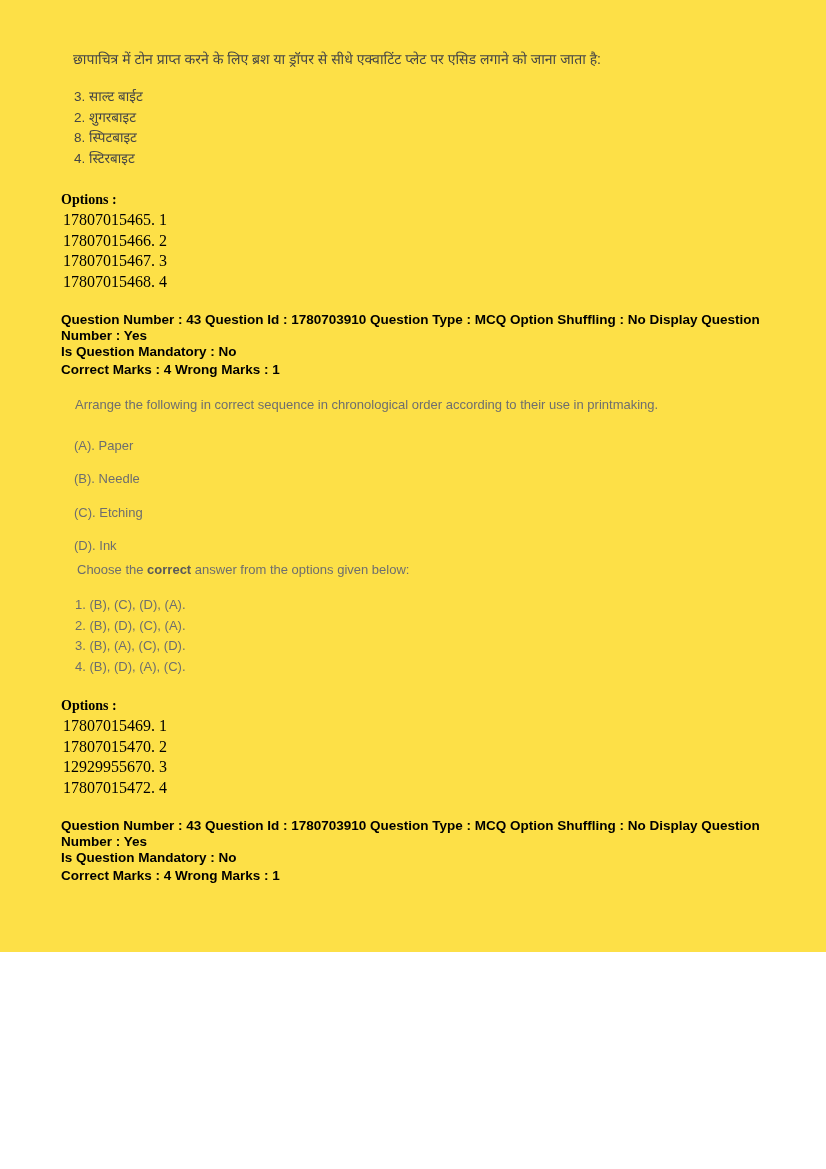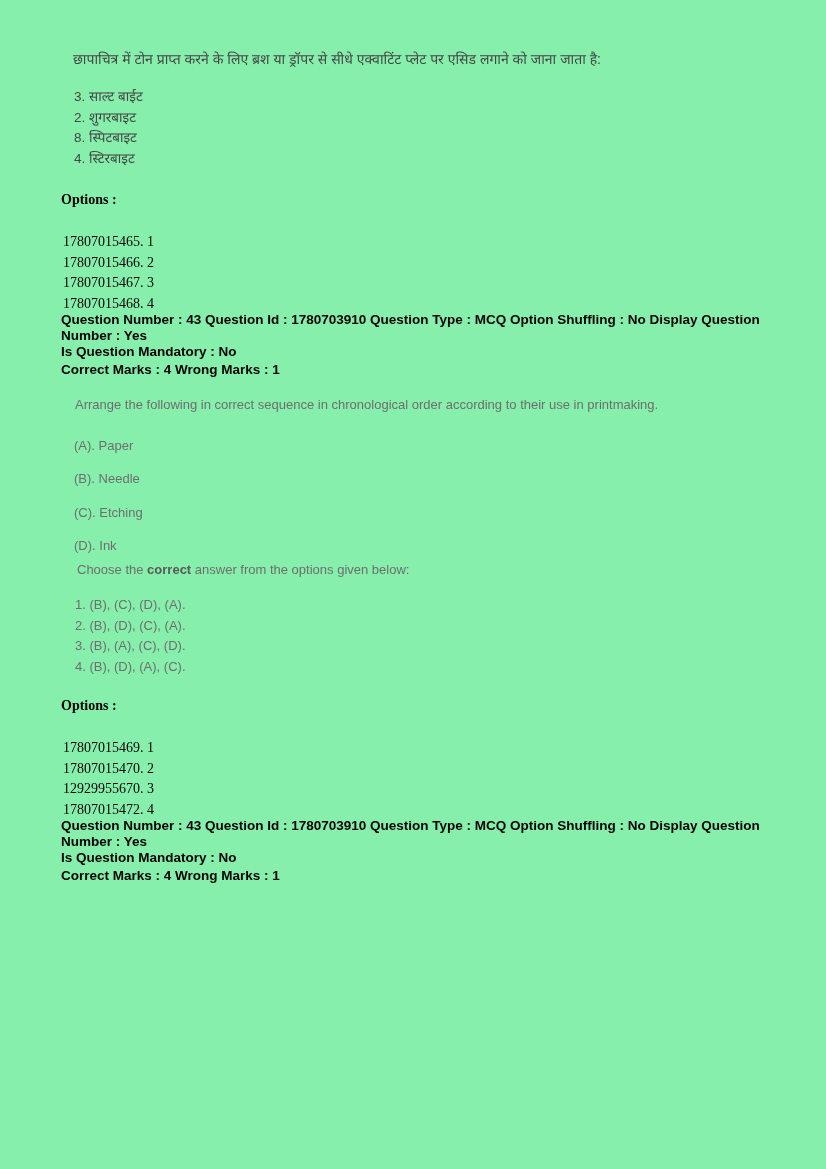--- a/index.html
+++ b/index.html
@@ -1,21 +1,21 @@
 <!DOCTYPE html>
 <html><head>
 <meta charset="utf-8">
 <style>
   * { margin: 0; padding: 0; box-sizing: border-box; }
   html, body { background: #ffffff; }
   .page {
     position: relative;
     width: 826px;
-    height: 1169px;
-    background: #86efac;
+    height: 952px;
+    background: #fde047;
     overflow: hidden;
     font-family: "Liberation Serif", serif;
   }
   
   .q-hi {
     position: absolute; left: 73px; top: 50px;
     font-family: "Liberation Sans", sans-serif;
     font-size: 14px; line-height: 19px; color: #454545;
     width: 720px;
   }
@@ -25,21 +25,21 @@
     font-size: 13.5px; line-height: 20.6px; color: #454545;
   }
   
   .opts-block { position: absolute; left: 61px; color: #000000; }
   .opts-block .opts-head {
     font-family: "Liberation Serif", serif;
     font-weight: bold; font-size: 14px; line-height: 20px;
   }
   .opts-block .opts-items {
     font-family: "Liberation Serif", serif;
-    font-size: 14px; line-height: 20.5px; margin-left: 2px; margin-top: 22px;
+    font-size: 16px; line-height: 20.5px; margin-left: 2px;
   }
   .opts1 { top: 190px; }
   .opts2 { top: 696px; }
   
   .meta {
     position: absolute; left: 61px; width: 724px;
     font-family: Liberation Sans, sans-serif;
     font-weight: bold; font-size: 13.5px; line-height: 16.2px;
     color: #000000;
   }

